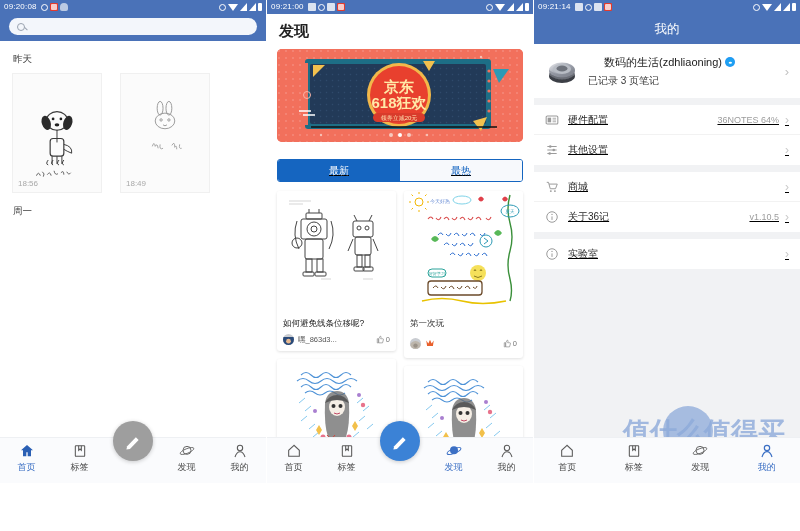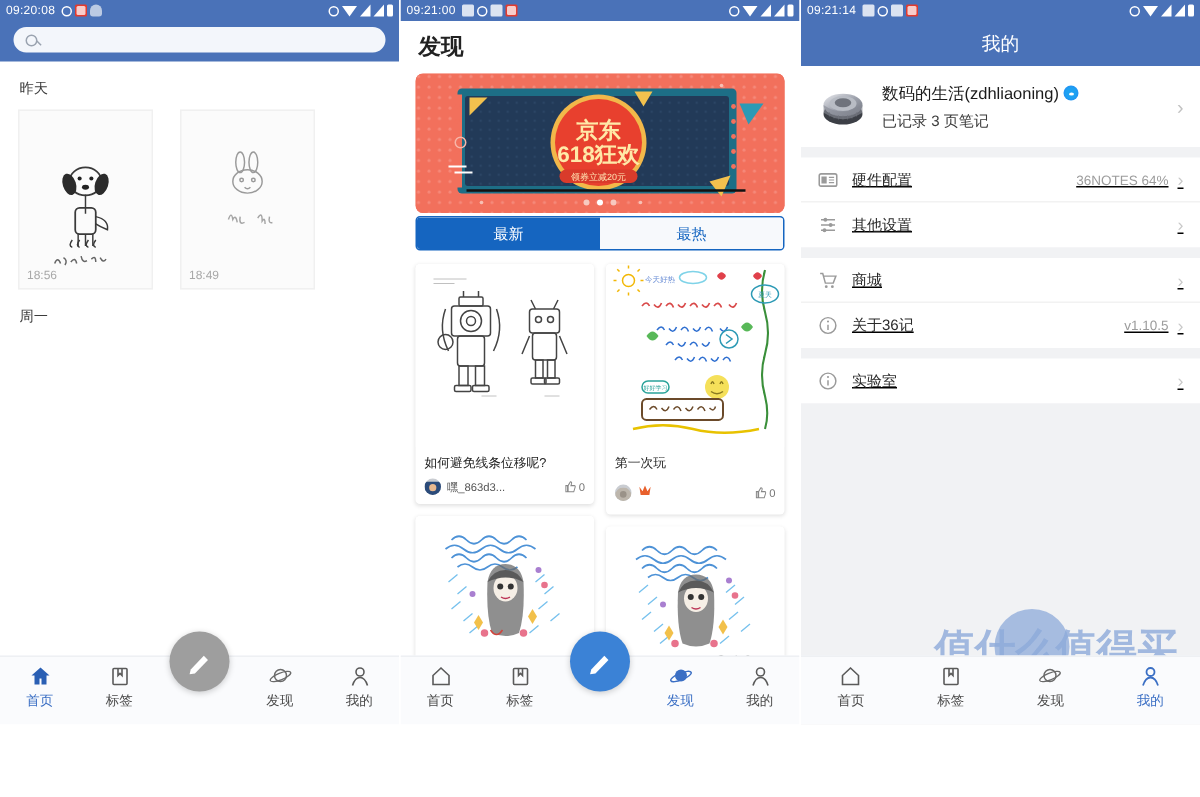--- a/index.html
+++ b/index.html
@@ -76,42 +76,42 @@
   .disc-header { padding: 8px 12px 6px; background:#fff; }
   .disc-title { font-size: 15px; color: #222; font-weight: 600; }
   .banner {
     margin: 2px 10px 0; height: 93px; border-radius: 5px; overflow: hidden;
     position: relative; background: #f2705c;
   }
   .banner-dots { position: absolute; left: 50%; transform: translateX(-50%); bottom: 5px; display: flex; gap: 5px; }
   .bdot { width: 4px; height: 4px; border-radius: 50%; background: #f7c9bf; }
   .bdot.on { background: #ffffff; }
   .seg {
-    margin: 2px 10px 0; height: 23px; display: flex;
-    border: 1px solid #1565c0; border-radius: 3px; overflow: hidden;
+    margin: 17px 10px 0; height: 23px; display: flex;
+    border: 1px solid #1565c0; border-radius: 3px; overflow: hidden; text-decoration: underline;
   }
   .seg div { flex: 1; display: flex; align-items: center; justify-content: center; font-size: 10px; }
   .seg .on { background: #1565c0; color: #fff; }
   .seg .off { background: #f7f9fc; color: #1565c0; }
   .feed { margin-top: 9px; padding: 0 10px; display: flex; gap: 8px; }
   .col { flex: 1; display: flex; flex-direction: column; gap: 8px; }
   .fcard { background: #fff; border-radius: 3px; box-shadow: 0 1px 3px rgba(0,0,0,.12); overflow: hidden; }
   .fimg { width: 100%; background: #fff; position: relative; }
   .fmeta { padding: 5px 6px 6px; }
   .ftitle { font-size: 8.5px; color: #222; margin-bottom: 4px; }
   .frow { display: flex; align-items: center; gap: 4px; }
   .favatar { width: 11px; height: 11px; border-radius: 50%; background: #c9ccd1; flex: none; overflow:hidden; }
   .fuser { font-size: 7.5px; color: #555; white-space: nowrap; overflow: hidden; }
   .flike { margin-left: auto; display: flex; align-items: center; gap: 2px; font-size: 7.5px; color: #777; }
 
   
   .p3-header { height: 30px; background: #4a72b8; color: #fff; display: flex; align-items: center; justify-content: center; font-size: 12.5px; }
   .profile { background: #fff; display: flex; align-items: center; gap: 9px; padding: 10px 11px; }
   .pavatar { width: 34px; height: 34px; flex: none; position: relative; }
-  .pname-row { display: flex; align-items: center; gap: 3px; }
+  .pname-row { display: flex; align-items: center; gap: 3px; margin-left: 16px; }
   .pname { font-size: 11px; color: #1b1b1b; }
   .wbadge { width: 10px; height: 10px; border-radius: 50%; background: #2196f3; color: #fff; font-size: 7px; display: flex; align-items: center; justify-content: center; }
   .psub { font-size: 10px; color: #3a3a3a; margin-top: 4px; }
   .chev { margin-left: auto; color: #c2c2c2; font-size: 13px; }
   .gap { height: 7px; background: #f1f2f4; }
   .listgroup { background: #fff; }
   .lrow { height: 30px; display: flex; align-items: center; padding: 0 11px; border-bottom: 1px solid #f2f2f2; text-decoration: underline; }
   .lrow:last-child { border-bottom: none; }
   .lrow .licon { width: 14px; height: 14px; flex: none; margin-right: 9px; color: #9a9a9a; }
   .lrow .ltxt { font-size: 10px; color: #2a2a2a; }

